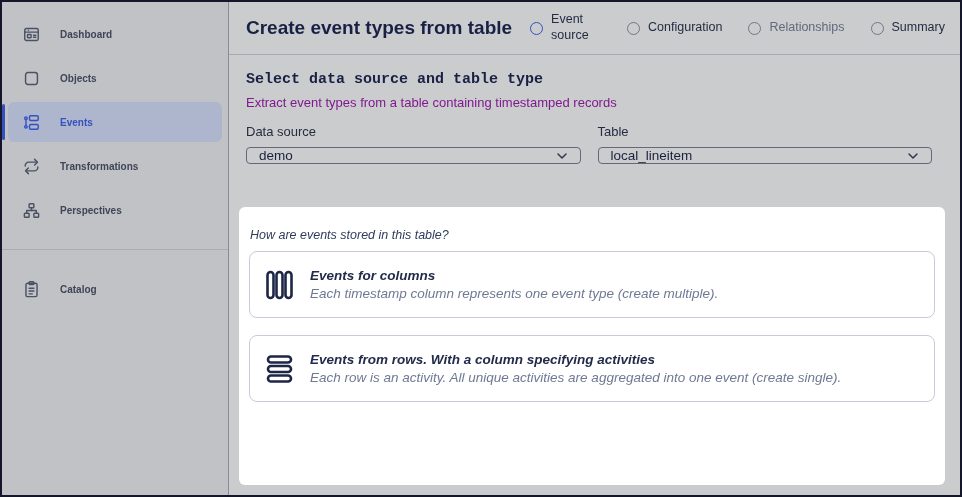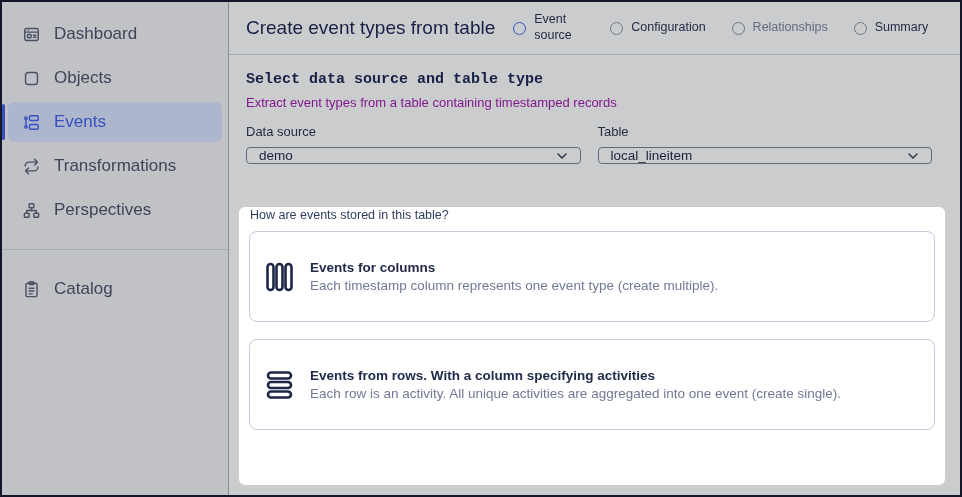--- a/index.html
+++ b/index.html
@@ -27,25 +27,26 @@
   .sidebar {
     width: 227px; flex-shrink: 0;
     background: #f2f3f5;
     border-right: 1px solid #aab0ba;
     padding-top: 12px;
     position: relative;
   }
   .side-item {
     position: relative;
     height: 40px; margin: 0 6px 4px 6px;
-    display: flex; align-items: center; gap: 13px;
+    display: flex; align-items: center; gap: 19px;
     padding: 0 14px;
     border-radius: 6px;
-    font-size: 17px; color: #4c5469;
+    font-size: 10px; color: #4c5469;
     cursor: pointer;
+    font-weight: bold;
   }
   .side-item .icn { display: flex; width: 19px; height: 19px; color: #5b6378; }
   .side-item.active { background: #dbe4ff; color: #4263eb; }
   .side-item.active .icn { color: #4263eb; }
   .side-item.active::before {
     content: ""; position: absolute; left: -6px; top: 2px; bottom: 2px;
     width: 3px; background: #4263eb; border-radius: 2px;
   }
   .side-divider { border: 0; border-top: 1px solid #d4d7dc; margin: 19px 0; }
 
@@ -53,21 +54,21 @@
   .main { flex: 1; display: flex; flex-direction: column; min-width: 0; }
 
   .topbar {
     height: 53px; flex-shrink: 0;
     border-bottom: 1px solid #cfd3da;
     display: flex; align-items: center;
     padding-left: 17px;
     overflow: hidden; white-space: nowrap;
   }
   .page-title {
-    font-size: 19px; font-weight: normal; color: #1c2752;
+    font-size: 19px; font-weight: bold; color: #1c2752;
     margin-right: 18px; flex-shrink: 0;
   }
   .stepper { display: flex; align-items: center; gap: 26px; flex-shrink: 0; }
   .step { display: flex; align-items: center; gap: 8px; flex-shrink: 0; }
   .step-circle {
     width: 13px; height: 13px; border-radius: 50%;
     border: 1.5px solid #8e93a4; flex-shrink: 0;
   }
   .step.active .step-circle { border-color: #4263eb; }
   .step-label { font-size: 12.5px; color: #2c3550; line-height: 1.25; }
@@ -91,25 +92,26 @@
     cursor: pointer;
   }
   .select .chev { display: flex; width: 16px; height: 16px; color: #39415a; }
 
   
   .spotlight {
     position: absolute; left: 237px; top: 205px;
     width: 706px; height: 278px;
     background: #ffffff; border-radius: 6px;
     z-index: 10;
-    padding: 0 10px;
+    padding: 20px 10px;
+    font-style: italic;
   }
   .question { font-size: 12.5px; color: #2f3c5c; margin: 1px 0 9px 1px; }
   .option-card {
-    height: 91px; border: 1px solid #c7cbdb; border-radius: 8px;
+    height: 67px; border: 1px solid #c7cbdb; border-radius: 8px;
     background: #ffffff;
     display: flex; align-items: center; gap: 17px;
     padding: 0 16px;
     margin-bottom: 17px;
     cursor: pointer;
   }
   .option-card .card-icn { display: flex; width: 27px; height: 30px; color: #1d2646; flex-shrink: 0; }
   .card-title { font-size: 13.5px; font-weight: bold; color: #222b4a; margin-bottom: 3px; }
   .card-desc { font-size: 13.5px; color: #6f7994; }
 </style>

